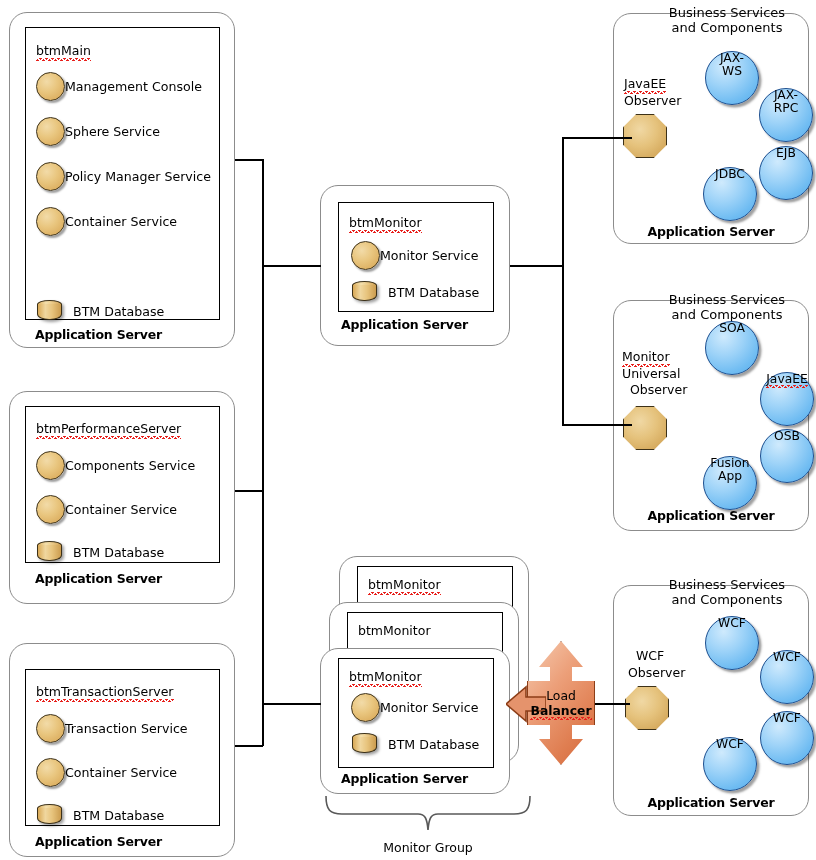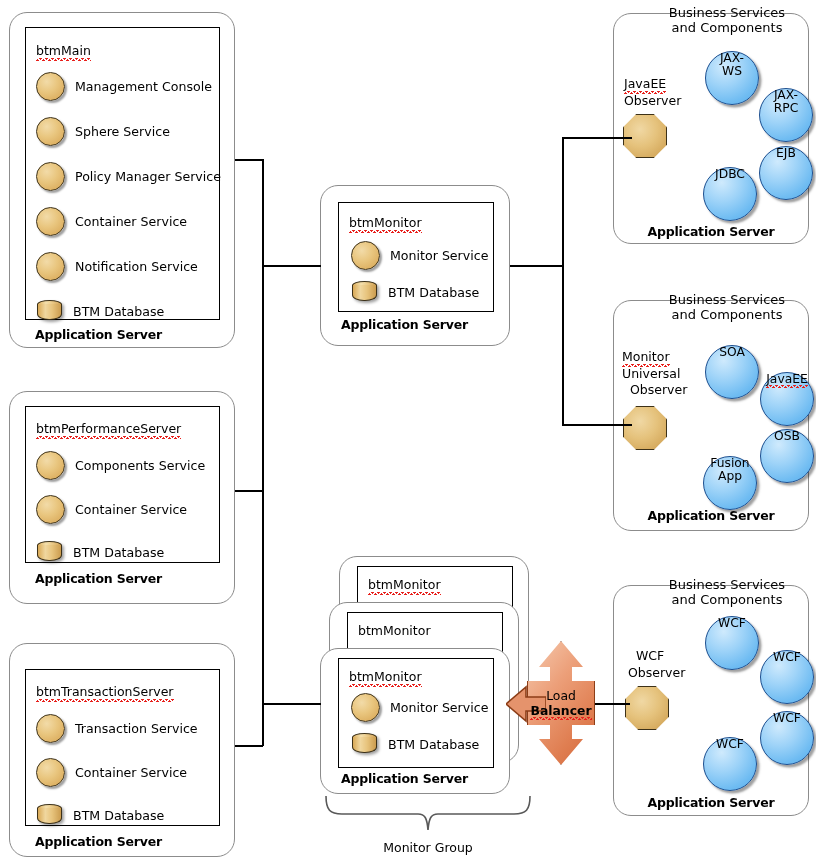--- a/index.html
+++ b/index.html
@@ -25,21 +25,21 @@
        radial-gradient(circle at 1.5px 2.6px,#e8201c 1.15px,transparent 1.3px),
        radial-gradient(circle at 4.5px 0.4px,#e8201c 1.15px,transparent 1.3px);
      background-size:6px 4px;background-repeat:repeat-x;}
 
   
   .row{position:absolute;display:flex;align-items:center;}
   .ball{width:27px;height:27px;border-radius:50%;flex:none;
         border:1.4px solid #3d3118;
         background:radial-gradient(circle at 36% 32%,#f2dba8 0%,#e9c67f 42%,#ddb062 78%,#cfa055 100%);
         box-shadow:2px 2px 2px rgba(0,0,0,.38);}
-  .rowlabel{font-size:12.6px;white-space:nowrap;margin-left:10px;}
+  .rowlabel{font-size:12.6px;white-space:nowrap;}
 
   
   .cyl{position:relative;width:25px;height:23px;flex:none;
        filter:drop-shadow(2px 2px 1.6px rgba(0,0,0,.38));}
   .cyl .body{position:absolute;left:0;top:4px;width:25px;height:16px;
        border:1.4px solid #3d3118;border-top:none;
        border-radius:0 0 12px 12px/0 0 6px 6px;
        background:linear-gradient(to right,#d9a956 0%,#f0d79f 32%,#e7c37c 62%,#cb9c4f 100%);
        box-sizing:border-box;}
   .cyl .top{position:absolute;left:0;top:0px;width:25px;height:9px;
@@ -128,24 +128,20 @@
         <div class="rowlabel">Sphere Service</div>
       </div>
       <div class="row" style="left:10px;top:134px;">
         <div class="ball"></div>
         <div class="rowlabel">Policy Manager Service</div>
       </div>
       <div class="row" style="left:10px;top:179px;">
         <div class="ball"></div>
         <div class="rowlabel">Container Service</div>
       </div>
-      <div class="row" style="left:10px;top:224px;">
-        <div class="ball"></div>
-        <div class="rowlabel">Notification Service</div>
-      </div>
       <div class="row" style="left:11px;top:272px;">
         <div class="cyl">
           <div class="top"></div>
             <div class="body"></div>
         </div>
         <div class="rowlabel" style="margin-left:11px;">BTM Database</div>
       </div>
     </div>
     <div class="as-label left" style="top:314px;left:25px;">Application Server</div>
   </div>
@@ -290,21 +286,21 @@
       <div>Business Services</div>
       <div>and Components</div>
     </div>
     <div class="obscap" style="left:8px;top:48px;">
       <span class="l sq">Monitor</span>
       <span class="l">Universal</span>
       <span class="l" style="margin-left:8px;">Observer</span>
     </div>
     <div class="octagon" style="left:9px;top:105px;"></div>
 
-    <div class="bball" style="left:91px;top:44px;width:54px;height:54px;">
+    <div class="bball" style="left:91px;top:20px;width:54px;height:54px;">
       <div>
           <span>SOA</span>
         </div>
     </div>
     <div class="bball" style="left:146px;top:71px;width:54px;height:54px;">
       <div>
           <span class="sqb">JavaEE</span>
         </div>
     </div>
     <div class="bball" style="left:146px;top:128px;width:54px;height:54px;">

